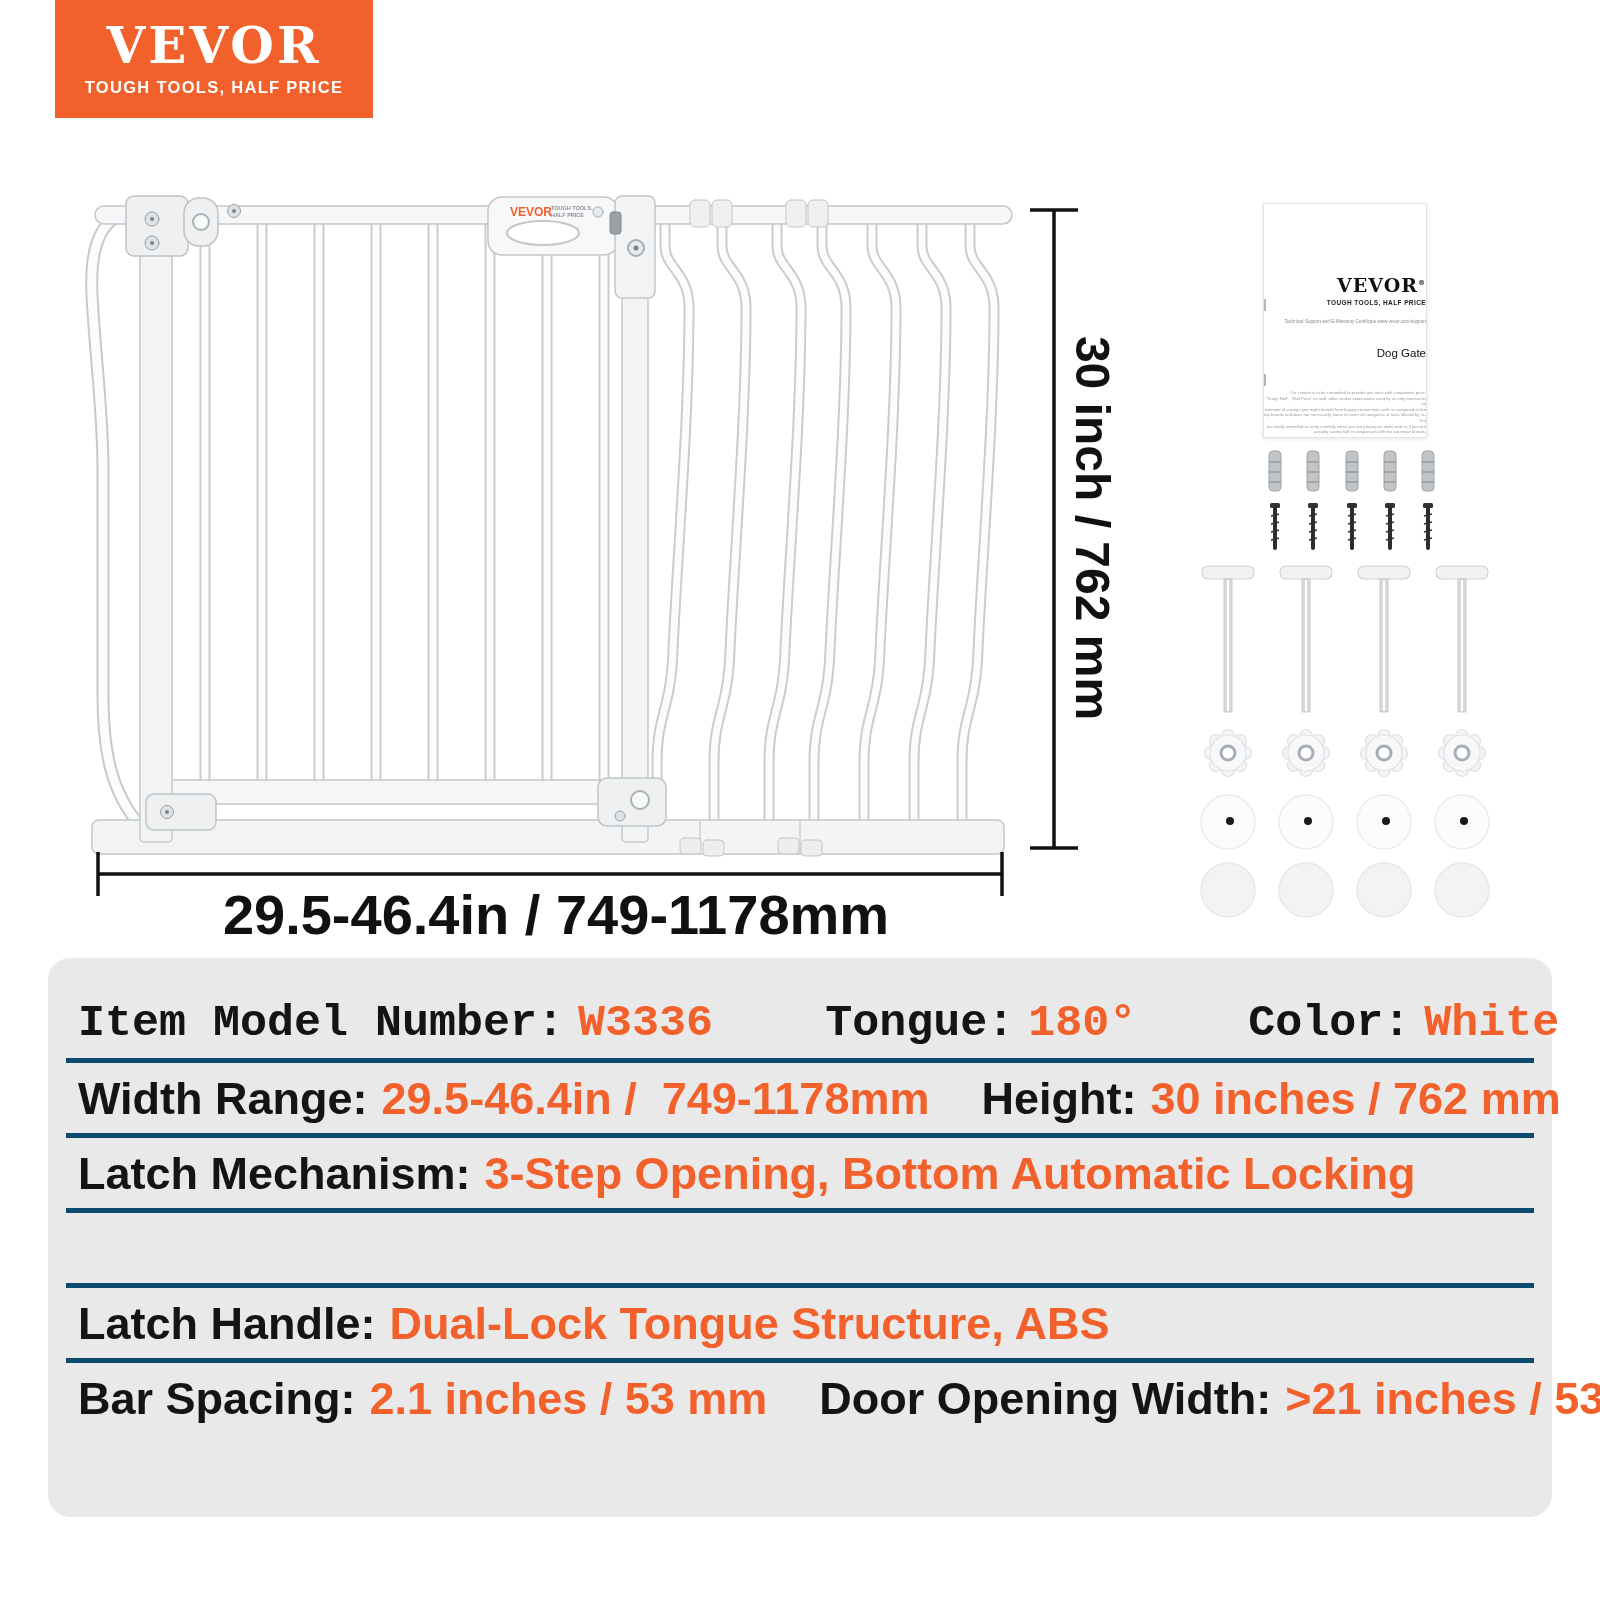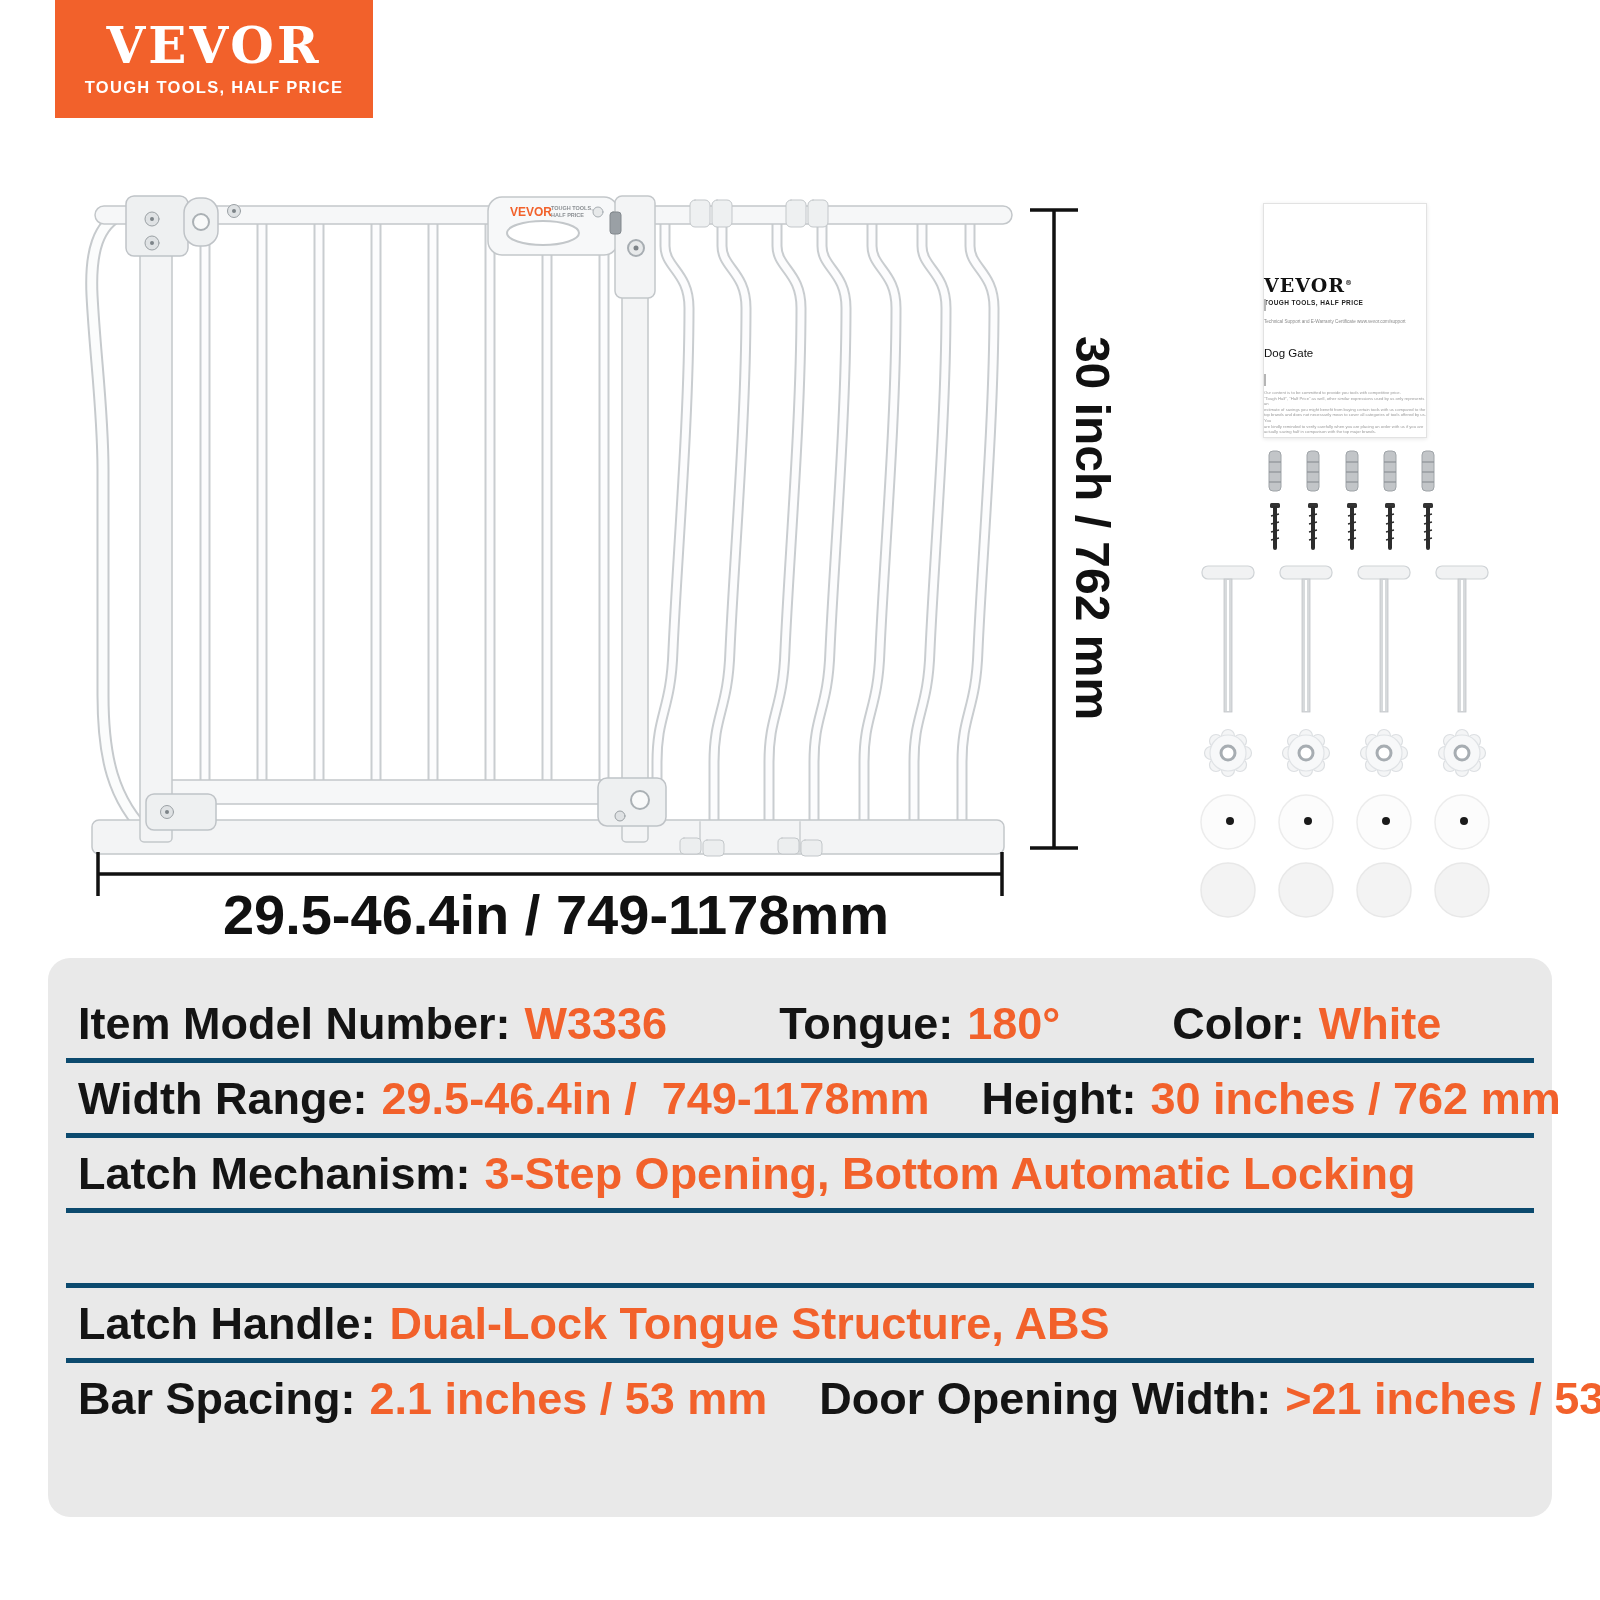--- a/index.html
+++ b/index.html
@@ -11,39 +11,39 @@
             display:flex;flex-direction:column;align-items:center;justify-content:center;}
   .logo-brand{font-family:"DejaVu Serif",serif;font-weight:900;font-size:50px;line-height:50px;
               color:#fff;letter-spacing:3px;}
   .logo-tagline{font-weight:700;font-size:16.5px;color:#fff;letter-spacing:1.3px;margin-top:7px;}
 
   
   svg.art{position:absolute;left:0;top:0;}
 
   
   .manual{position:absolute;left:1263px;top:203px;width:164px;height:235px;background:#fff;
-          border:1px solid #e2e2e2;box-shadow:0 1px 4px rgba(0,0,0,.10);text-align:left;
+          border:1px solid #e2e2e2;box-shadow:0 1px 4px rgba(0,0,0,.10);text-align:right;
           box-sizing:border-box;}
   .manual-brand{margin-top:70px;font-family:"DejaVu Serif",serif;font-weight:900;font-size:19px;
                 letter-spacing:1px;color:#111;}
   .manual-brand sup{font-size:7px;}
   .manual-tagline{font-size:6.5px;font-weight:700;color:#222;margin-top:3px;letter-spacing:.4px;}
   .manual-support{font-size:4.6px;color:#8a8a8a;margin-top:13px;}
   .manual-title{font-size:11.5px;font-weight:400;color:#111;margin-top:23px;}
   .manual-fineprint{margin-top:31px;font-size:4.2px;line-height:5.6px;color:#9a9a9a;}
   .staple{position:absolute;left:0px;width:2px;height:12px;background:#b5b5b5;}
 
   
   .spec-table{position:absolute;left:48px;top:958px;width:1504px;height:559px;background:#E9E9E9;
               border-radius:22px;padding-top:30px;box-sizing:border-box;}
   .spec-row{height:70px;margin:0 18px;padding-left:12px;display:flex;align-items:center;
             column-gap:52px;font-weight:700;font-size:45px;line-height:1;color:#141414;
             white-space:pre;}
   .spec-row.divided{border-top:5px solid #0c4a6e;}
-  .spec-row.g-lg{column-gap:112px;}
+  .spec-row.g-lg{column-gap:112px;font-family:Liberation Mono, monospace;}
   .lbl{color:#141414;margin-right:14px;}
   .val{color:#F2612B;}
 </style>
 </head>
 <body>
 
 <div id="page">
 
   <div class="logo-box">
     <div class="logo-brand">VEVOR</div>

